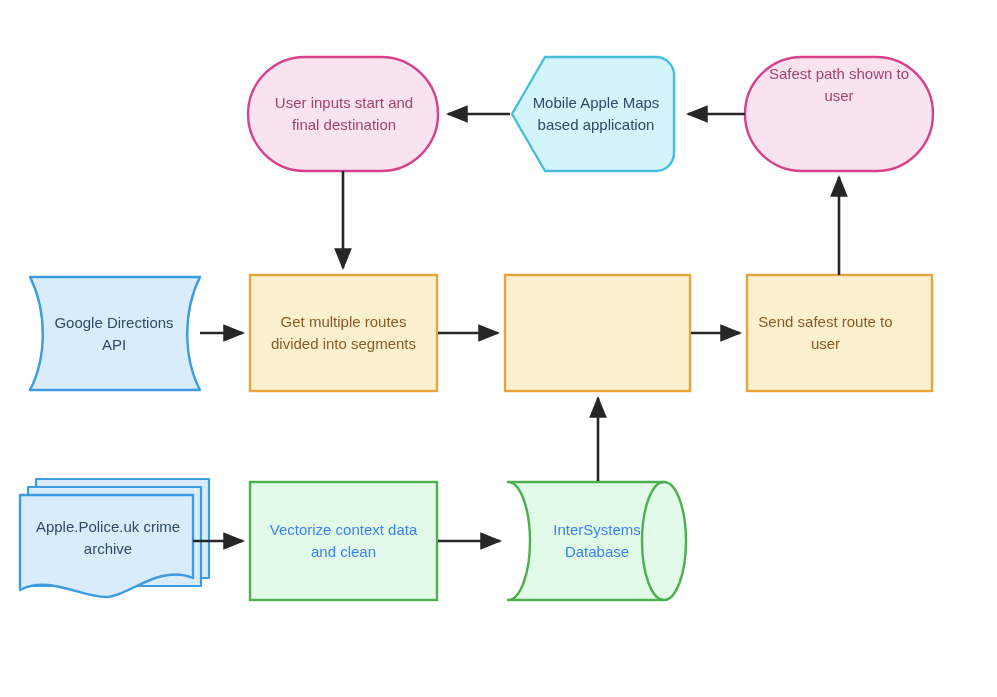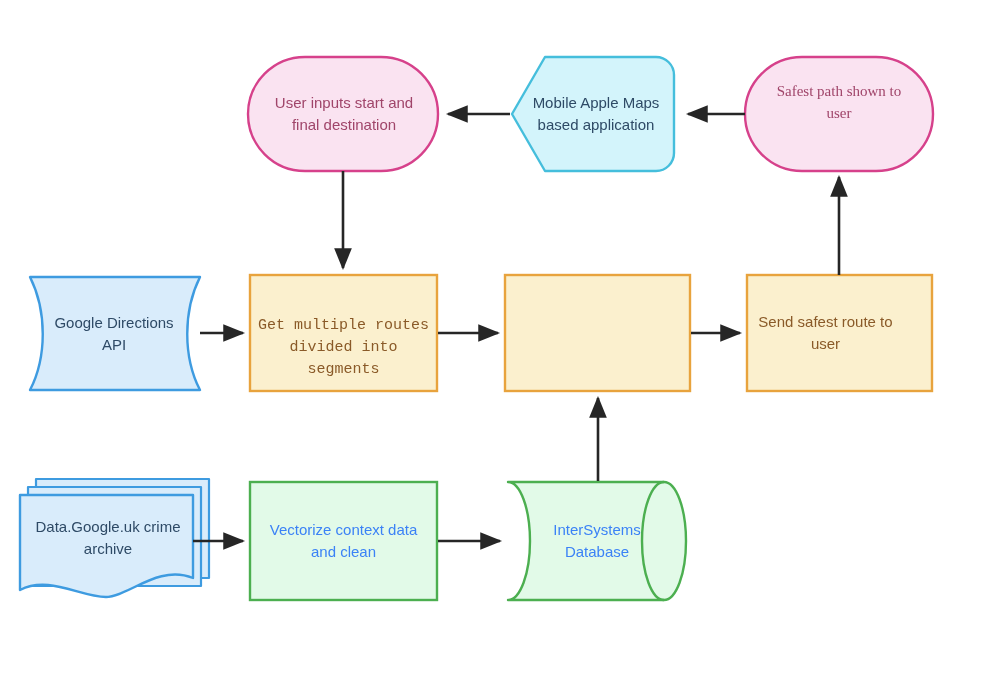--- a/index.html
+++ b/index.html
@@ -104,34 +104,34 @@
 
     <line x1="598" y1="481" x2="598" y2="398" stroke="#262626" stroke-width="2.6" marker-end="url(#arrowhead)"></line>
   </svg>
 
   <div class="node-label lbl-blue" style="left:518px; top:57px; width:156px; height:114px;">Mobile Apple Maps
 based application</div>
 
   <div class="node-label lbl-pink" style="left:258px; top:57px; width:172px; height:114px;">User inputs start and
 final destination</div>
 
-  <div class="node-label lbl-pink" style="left:753px; top:63px; width:172px; height:80px;font-family:Liberation Serif, serif;">Safest path shown to
+  <div class="node-label lbl-pink" style="left:753px; top:45px; width:172px; height:80px;">Safest path shown to
 user</div>
 
   <div class="node-label lbl-blue" style="left:30px; top:277px; width:168px; height:113px;">Google Directions
 API</div>
 
-  <div class="node-label lbl-orange" style="left:253px; top:290px; width:181px; height:116px;font-family:Liberation Mono, monospace;">Get multiple routes
+  <div class="node-label lbl-orange" style="left:253px; top:275px; width:181px; height:116px;">Get multiple routes
 divided into segments</div>
 
 
   <div class="node-label lbl-orange" style="left:750px; top:275px; width:151px; height:116px;">Send safest route to
 user</div>
 
-  <div class="node-label lbl-blue" style="left:24px; top:495px; width:168px; height:85px;">Data.Google.uk crime
+  <div class="node-label lbl-blue" style="left:24px; top:495px; width:168px; height:85px;">Apple.Police.uk crime
 archive</div>
 
   <div class="node-label lbl-green" style="left:253px; top:482px; width:181px; height:118px;">Vectorize context data
 and clean</div>
 
   <div class="node-label lbl-green" style="left:518px; top:482px; width:158px; height:118px;">InterSystems
 Database</div>
 
   <div class="hit" style="left:248px; top:57px; width:192px; height:114px;"></div>
   <div class="hit" style="left:512px; top:57px; width:162px; height:114px;"></div>

